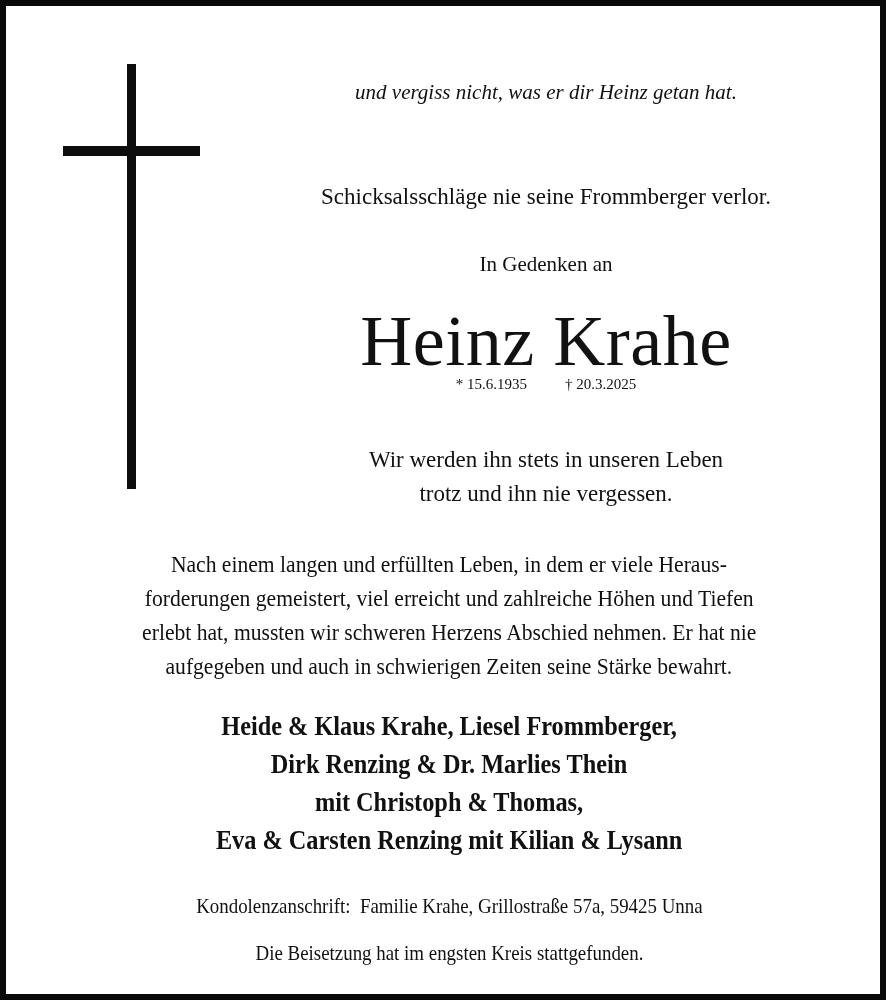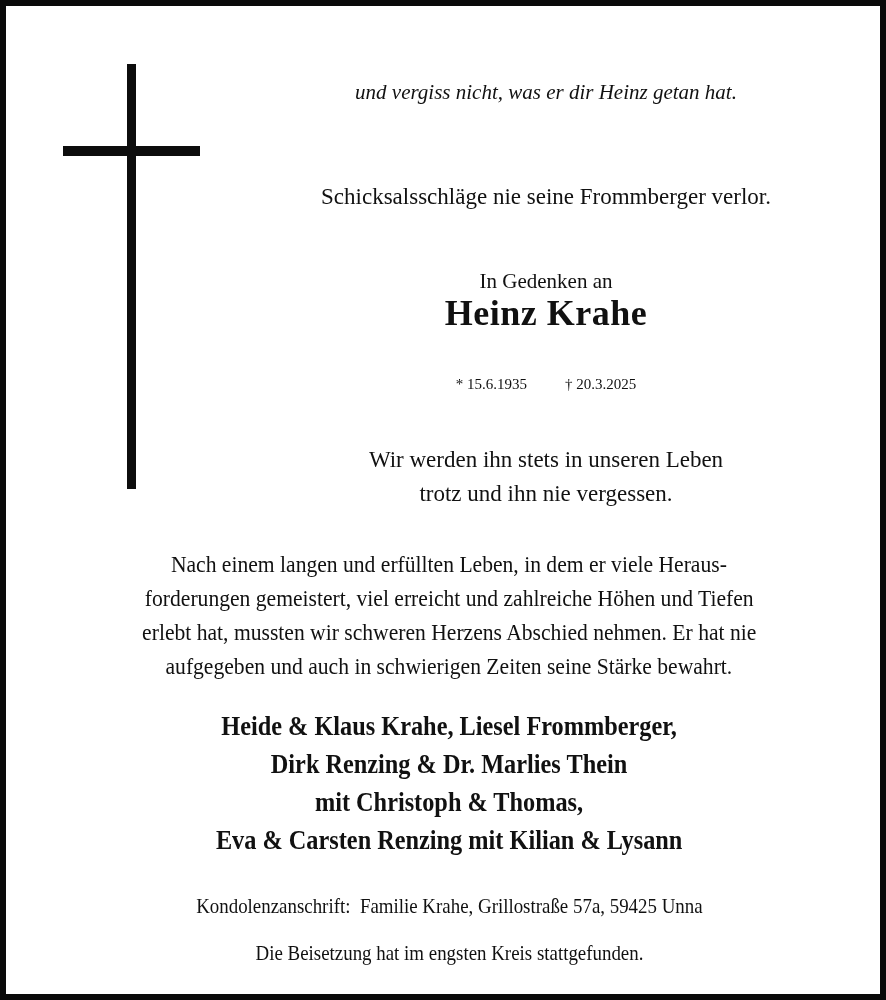--- a/index.html
+++ b/index.html
@@ -14,21 +14,21 @@
     position: absolute; white-space: nowrap; color: #111111;
     font-family: "Liberation Serif", "DejaVu Serif", serif;
     text-align: center;
   }
   .c-right { left: 250px; width: 580px; }
   .c-full { left: 0; width: 886px; }
   .squeeze { display: inline-block; transform-origin: center; }
   .quote { font-style: italic; font-size: 21px; }
   .intro { font-size: 23px; }
   .gedenken { font-size: 21px; }
-  .name { font-size: 36px; font-weight: bold; letter-spacing: 0.5px; }
+  .name { font-size: 72px; font-weight: normal; letter-spacing: 0.5px; margin-top: 8px; }
   .dates { font-size: 15px; }
   .body { font-size: 24px; }
   .family { font-size: 27px; font-weight: bold; }
   .small { font-size: 21px; }
 </style>
 </head>
 <body>
 
 <div class="frame">
 
@@ -38,21 +38,21 @@
   </div>
 
   <div class="line c-right quote" style="top:74px;">
     <span class="squeeze">und vergiss nicht, was er dir Heinz getan hat.</span>
   </div>
 
   <div class="line c-right intro" style="top:178px;">
     <span class="squeeze">Schicksalsschläge nie seine Frommberger verlor.</span>
   </div>
 
-  <div class="line c-right gedenken" style="top:263px;">
+  <div class="line c-right gedenken" style="top:246px;">
     <span class="squeeze">In Gedenken an</span>
   </div>
 
   <div class="line c-right name" style="top:286px;">
     <span class="squeeze">Heinz Krahe</span>
   </div>
 
   <div class="line c-right dates" style="top:370px;">
     <span>* 15.6.1935</span><span style="display:inline-block;width:38px;"></span><span>† 20.3.2025</span>
   </div>

